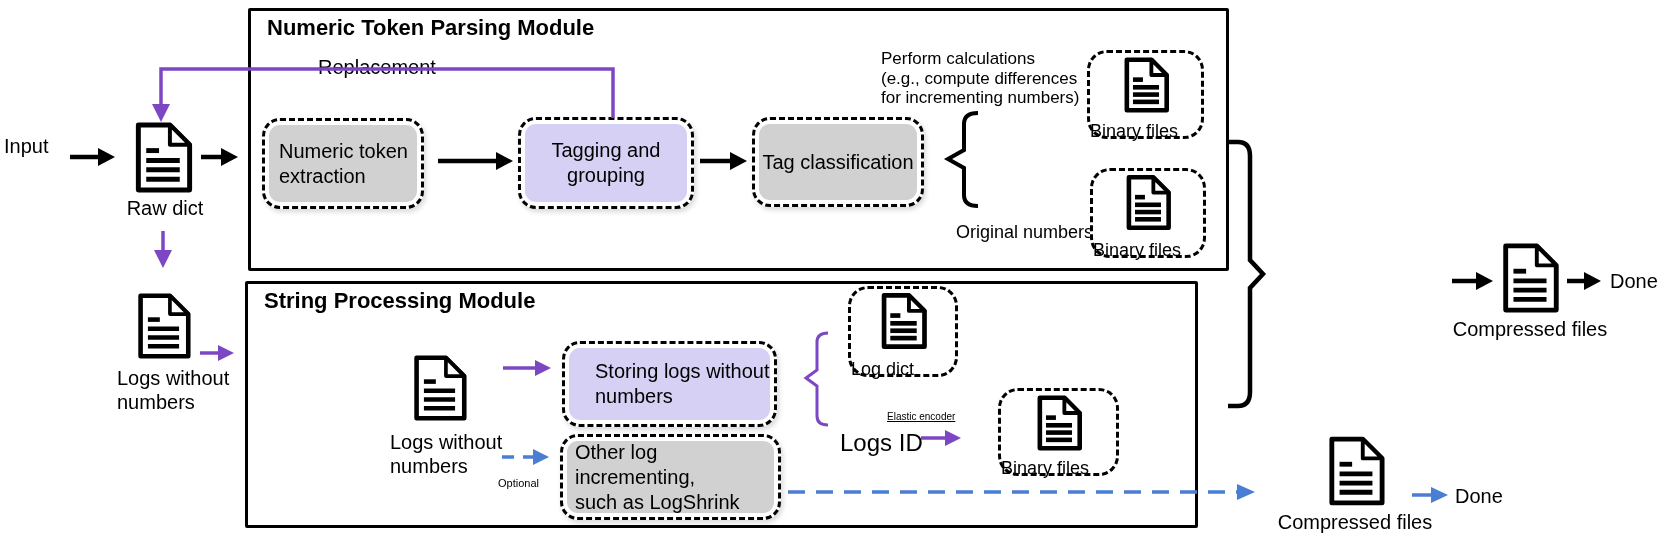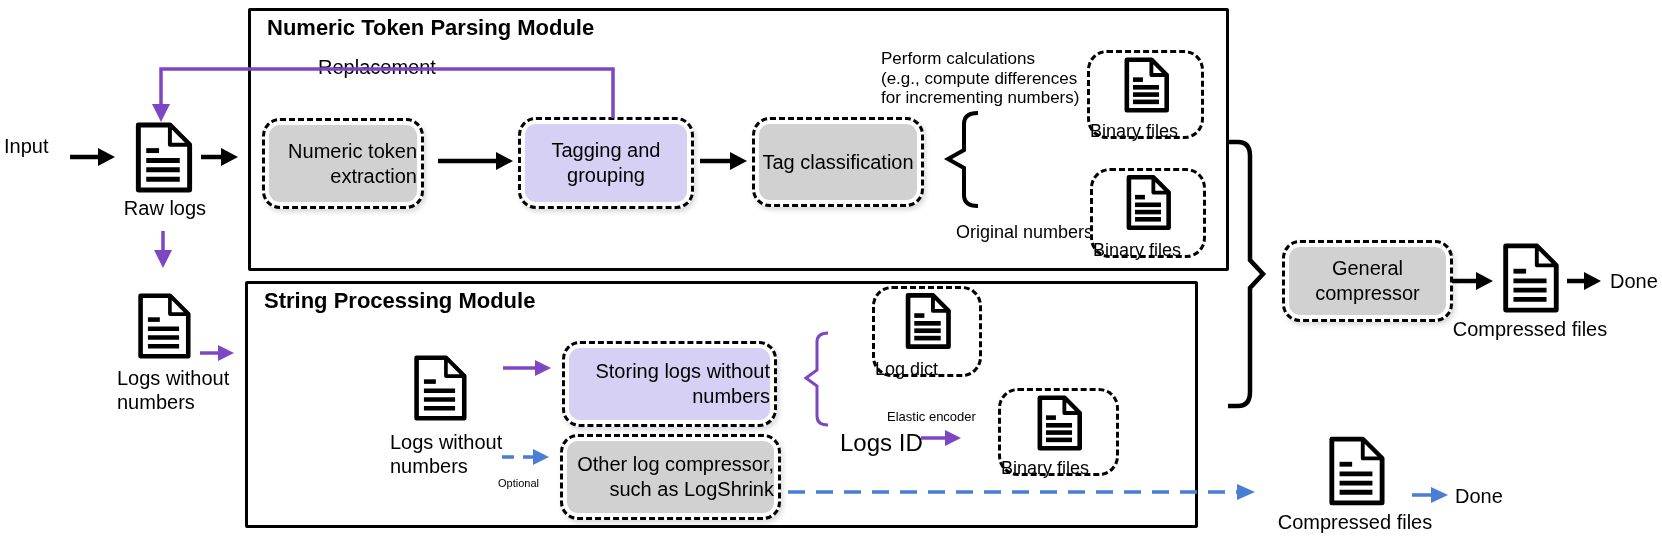--- a/index.html
+++ b/index.html
@@ -8,21 +8,21 @@
   .abs{position:absolute;}
   .txt{font-size:20px;line-height:24px;white-space:pre-line;}
   .module{position:absolute;border:3px solid #000;background:transparent;border-radius:2px;}
   .module-title{position:absolute;top:4px;left:16px;font-weight:bold;font-size:22px;white-space:nowrap;}
   .step-box{position:absolute;border:3px dashed #000;border-radius:18px;background:#fff;
             box-shadow:2px 3px 5px rgba(0,0,0,0.15);}
   .step-fill{position:absolute;inset:4px;border-radius:11px;}
   .gray{background:#d1d1d1;}
   .lav{background:#d6d0f4;}
   .step-text{position:absolute;inset:4px;display:flex;flex-direction:column;justify-content:center;
-             font-size:20px;line-height:25px;white-space:pre-line;text-align:right;}
+             font-size:20px;line-height:25px;white-space:pre-line;}
   .center{align-items:center;text-align:center;}
   .file-box{position:absolute;border:3px dashed #000;border-radius:20px;background:#fff;}
   .file-box .icon-wrap{position:absolute;top:4px;left:0;right:0;display:flex;justify-content:center;}
   .file-label{position:absolute;left:0;right:0;bottom:-6px;text-align:left;font-size:18px;white-space:nowrap;}
   .note{font-size:17px;line-height:19.5px;white-space:pre-line;}
   .small{font-size:11px;line-height:17px;white-space:nowrap;}
   .overlay{position:absolute;left:0;top:0;z-index:30;pointer-events:none;}
   .lvl1{z-index:10;} .lvl2{z-index:20;}
 </style>
 </head>
@@ -43,21 +43,21 @@
   <div class="abs lvl2" style="left:133px;top:122px;">
     <svg width="60" height="71" viewBox="0 0 60 72">
       <path d="M5 3 H37 L57 23 V69 H5 Z" fill="#fff" stroke="#000" stroke-width="5" stroke-linejoin="round"></path>
       <path d="M37 3 L37 23 L57 23 Z" fill="#fff" stroke="#000" stroke-width="4" stroke-linejoin="round"></path>
       <line x1="13" y1="29" x2="26" y2="29" stroke="#000" stroke-width="5"></line>
       <line x1="13" y1="39" x2="47" y2="39" stroke="#000" stroke-width="5"></line>
       <line x1="13" y1="48.5" x2="47" y2="48.5" stroke="#000" stroke-width="5"></line>
       <line x1="13" y1="58" x2="47" y2="58" stroke="#000" stroke-width="5"></line>
     </svg>
   </div>
-  <div class="abs txt lvl2" style="left:120px;top:196px;width:90px;text-align:center;">Raw logs</div>
+  <div class="abs txt lvl2" style="left:120px;top:196px;width:90px;text-align:center;">Raw dict</div>
 
   <div class="abs lvl2" style="left:136px;top:290px;">
     <svg width="55" height="72" viewBox="0 0 60 72">
       <path d="M5 3 H37 L57 23 V69 H5 Z" fill="#fff" stroke="#000" stroke-width="5" stroke-linejoin="round"></path>
       <path d="M37 3 L37 23 L57 23 Z" fill="#fff" stroke="#000" stroke-width="4" stroke-linejoin="round"></path>
       <line x1="13" y1="29" x2="26" y2="29" stroke="#000" stroke-width="5"></line>
       <line x1="13" y1="39" x2="47" y2="39" stroke="#000" stroke-width="5"></line>
       <line x1="13" y1="48.5" x2="47" y2="48.5" stroke="#000" stroke-width="5"></line>
       <line x1="13" y1="58" x2="47" y2="58" stroke="#000" stroke-width="5"></line>
     </svg>
@@ -134,60 +134,55 @@
   <div class="abs small lvl2" style="left:498px;top:475px;">Optional</div>
 
   <div class="step-box lvl2" style="left:562px;top:341px;width:209px;height:80px;">
     <div class="step-fill lav"></div>
     <div class="step-text" style="padding-left:26px;">Storing logs without
 numbers</div>
   </div>
 
   <div class="step-box lvl2" style="left:560px;top:434px;width:215px;height:80px;">
     <div class="step-fill gray"></div>
-    <div class="step-text" style="padding-left:8px;">Other log compressor,
+    <div class="step-text" style="padding-left:8px;">Other log incrementing,
 such as LogShrink</div>
   </div>
 
-  <div class="file-box lvl2" style="left:872px;top:286px;width:104px;height:85px;">
+  <div class="file-box lvl2" style="left:848px;top:286px;width:104px;height:85px;">
     <div class="icon-wrap">
       <svg width="47" height="56" viewBox="0 0 60 72">
         <path d="M5 3 H37 L57 23 V69 H5 Z" fill="#fff" stroke="#000" stroke-width="6" stroke-linejoin="round"></path>
         <path d="M37 3 L37 23 L57 23 Z" fill="#fff" stroke="#000" stroke-width="5" stroke-linejoin="round"></path>
         <line x1="13" y1="29" x2="26" y2="29" stroke="#000" stroke-width="6"></line>
         <line x1="13" y1="39" x2="47" y2="39" stroke="#000" stroke-width="6"></line>
         <line x1="13" y1="48.5" x2="47" y2="48.5" stroke="#000" stroke-width="6"></line>
         <line x1="13" y1="58" x2="47" y2="58" stroke="#000" stroke-width="6"></line>
       </svg>
     </div>
     <div class="file-label">Log dict</div>
   </div>
 
-  <div class="abs small lvl2" style="left:887px;top:408px;font-size:13px;">Elastic encoder</div>
+  <div class="abs small lvl2" style="left:887px;top:408px;font-size:10px;text-decoration:underline;">Elastic encoder</div>
   <div class="abs lvl2" style="left:840px;top:429px;font-size:24px;white-space:nowrap;">Logs ID</div>
 
   <div class="file-box lvl2" style="left:998px;top:388px;width:115px;height:82px;">
     <div class="icon-wrap">
       <svg width="46" height="56" viewBox="0 0 60 72">
         <path d="M5 3 H37 L57 23 V69 H5 Z" fill="#fff" stroke="#000" stroke-width="6" stroke-linejoin="round"></path>
         <path d="M37 3 L37 23 L57 23 Z" fill="#fff" stroke="#000" stroke-width="5" stroke-linejoin="round"></path>
         <line x1="13" y1="29" x2="26" y2="29" stroke="#000" stroke-width="6"></line>
         <line x1="13" y1="39" x2="47" y2="39" stroke="#000" stroke-width="6"></line>
         <line x1="13" y1="48.5" x2="47" y2="48.5" stroke="#000" stroke-width="6"></line>
         <line x1="13" y1="58" x2="47" y2="58" stroke="#000" stroke-width="6"></line>
       </svg>
     </div>
     <div class="file-label">Binary files</div>
   </div>
 
-  <div class="step-box lvl2" style="left:1282px;top:240px;width:165px;height:76px;">
-    <div class="step-fill gray"></div>
-    <div class="step-text center">General
-compressor</div>
-  </div>
 
   <div class="abs lvl2" style="left:1500px;top:243px;">
     <svg width="60" height="70" viewBox="0 0 60 72">
       <path d="M5 3 H37 L57 23 V69 H5 Z" fill="#fff" stroke="#000" stroke-width="5" stroke-linejoin="round"></path>
       <path d="M37 3 L37 23 L57 23 Z" fill="#fff" stroke="#000" stroke-width="4" stroke-linejoin="round"></path>
       <line x1="13" y1="29" x2="26" y2="29" stroke="#000" stroke-width="5"></line>
       <line x1="13" y1="39" x2="47" y2="39" stroke="#000" stroke-width="5"></line>
       <line x1="13" y1="48.5" x2="47" y2="48.5" stroke="#000" stroke-width="5"></line>
       <line x1="13" y1="58" x2="47" y2="58" stroke="#000" stroke-width="5"></line>
     </svg>

